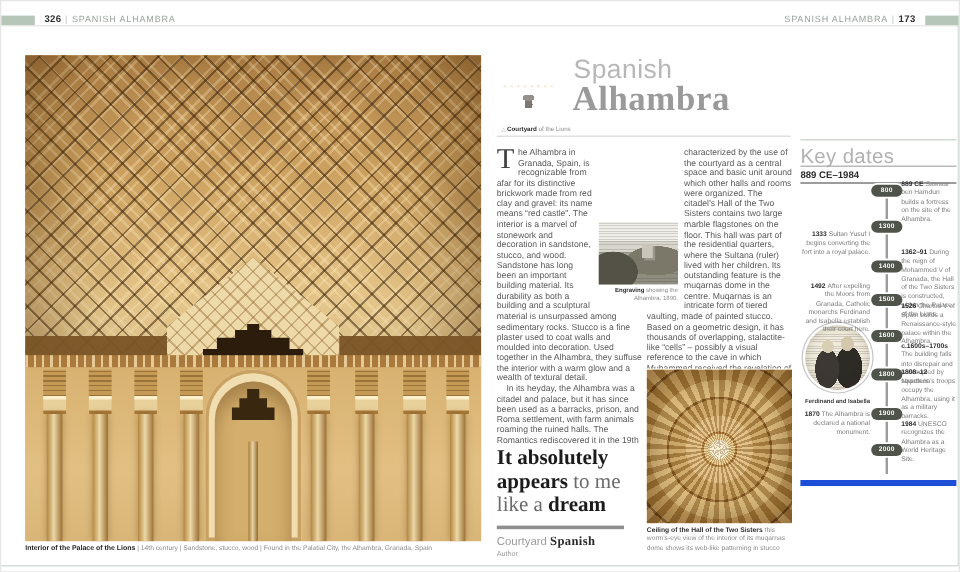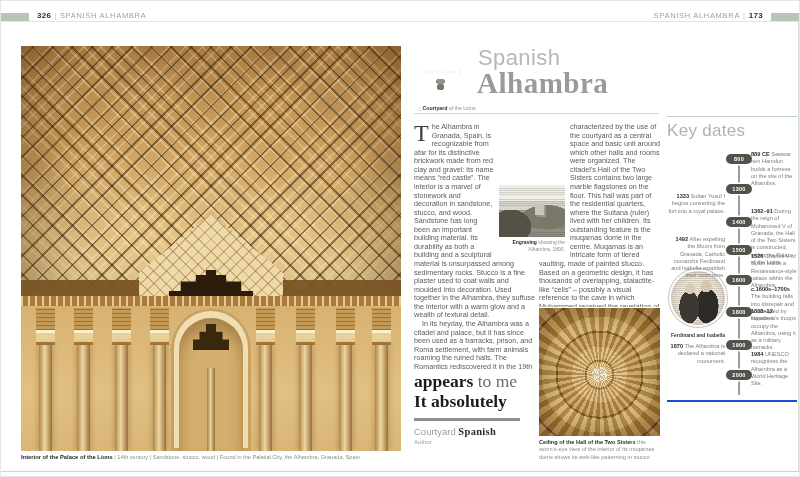--- a/index.html
+++ b/index.html
@@ -111,21 +111,21 @@
   
   .quote{left:413px;top:371px;width:126px;font-family:"Liberation Serif",serif}
   .q-line{font-size:17.5px;line-height:1.12;color:#6b6b6b}
   .q-line b{color:#1b1b1b}
   .q-rule{width:106px;height:3px;background:#8f8f8f;margin:7px 0 5px}
   .q-auth{font-family:"Liberation Sans",sans-serif;font-size:9.5px;color:#9b9b9b}
   .q-auth b{font-family:"Liberation Serif",serif;font-size:10.5px;color:#2b2b2b;letter-spacing:.3px}
   .q-role{font-family:"Liberation Sans",sans-serif;font-size:6px;color:#9b9b9b;margin-top:2px}
 
   
-  .keydates{left:666px;top:115px;width:130px;height:283px;border-top:1px solid #c2d2c6;border-bottom:2px solid #1d4ed8}
+  .keydates{left:666px;top:115px;width:130px;height:283px;border-top:1px solid #c2d2c6;border-bottom:5px solid #1d4ed8}
   .kd-title{position:absolute;left:0;top:4px;font-size:17px;color:#b2b2b2;letter-spacing:.3px}
   .kd-range{position:absolute;left:0;top:21px;width:130px;font-size:8px;font-weight:bold;color:#2b2b2b;
     padding:2px 0;border-top:1px solid #a9a9a9;border-bottom:1px solid #5c5c5c}
   .tl{position:absolute;left:0;top:30px;width:130px;height:252px}
   .tl-line{position:absolute;left:71px;top:8px;width:2px;height:240px;background:#9c9c9c}
   .tl-node{position:absolute;left:59px;width:26px;height:10px;border-radius:5px;background:#4f544b;
     color:#fff;font-size:5.5px;font-weight:bold;text-align:center;line-height:10px;letter-spacing:.3px;
     box-shadow:0 0 0 1.5px #fff}
   .tl-e{position:absolute;font-size:5.6px;line-height:1.3;color:#7c7c7c}
   .tl-e.r{left:84px;width:46px}
@@ -220,29 +220,31 @@
     </div>
     <div class="en-cap"><b>Engraving</b><span> showing the Alhambra, 1890.</span></div>
   </div>
 
   <div class="abs ceiling">
     <div class="ce-img"></div>
     <div class="ce-cap"><b>Ceiling of the Hall of the Two Sisters</b><span> this worm’s-eye view of the interior of its muqarnas dome shows its web-like patterning in stucco</span></div>
   </div>
 
   <div class="abs quote">
+    <div class="q-line"><b>It absolutely</b></div>
     <div class="q-line"><b>appears</b><span> to me</span></div>
-    <div class="q-line"><b>It absolutely</b></div>
+    <div class="q-line"><span>like a </span><b>dream</b></div>
     <div class="q-rule"></div>
     <div class="q-auth"><span>Courtyard </span><b>Spanish</b></div>
     <div class="q-role">Author</div>
   </div>
 
   <div class="abs keydates">
     <div class="kd-title">Key dates</div>
+    <div class="kd-range">889 CE–1984</div>
     <div class="tl">
       <div class="tl-line"></div>
       <div class="kd-portrait"></div>
       <div class="kd-pcap">Ferdinand and Isabella</div>
     <div class="tl-node" style="top: 7px;">800</div>
         <div class="tl-node" style="top: 37px;">1300</div>
         <div class="tl-node" style="top: 70px;">1400</div>
         <div class="tl-node" style="top: 98px;">1500</div>
         <div class="tl-node" style="top: 128px;">1600</div>
         <div class="tl-node" style="top: 160px;">1800</div>

